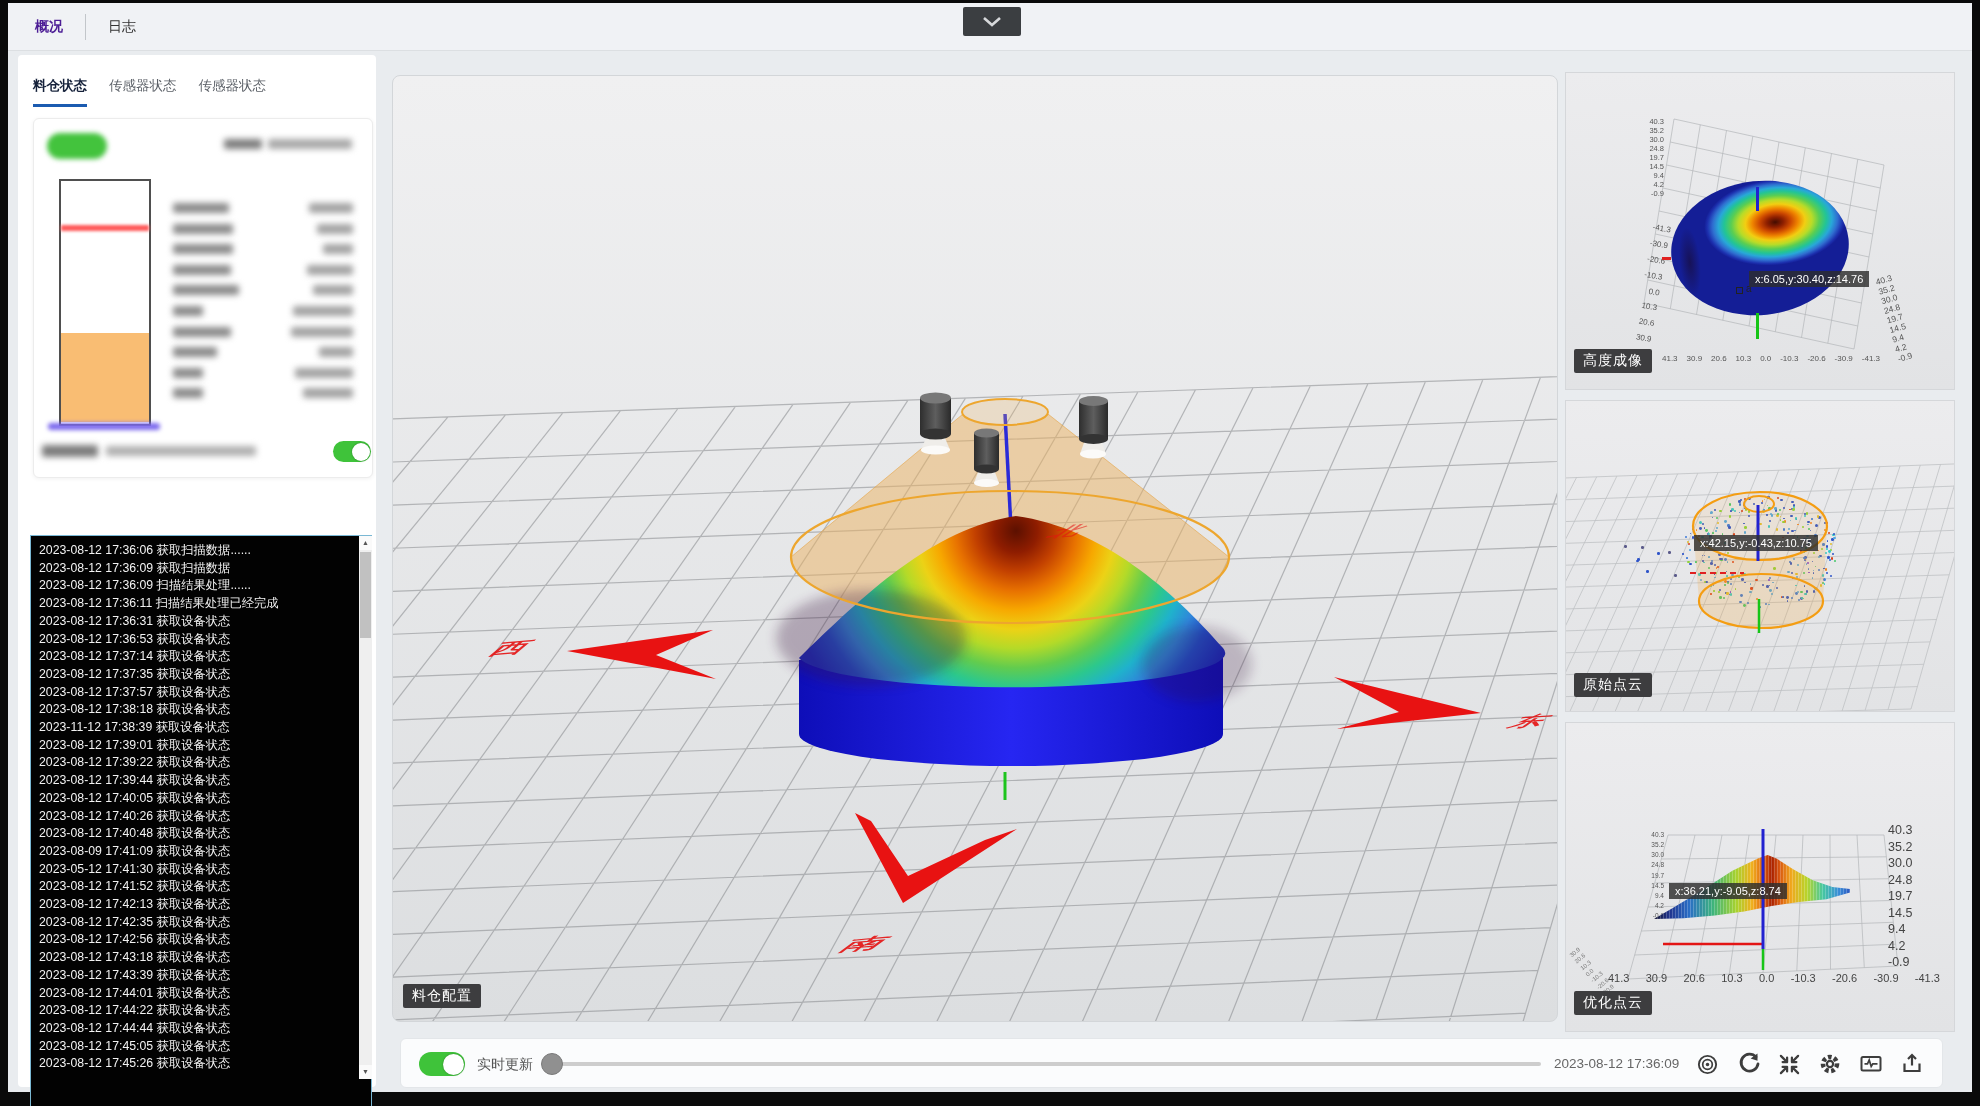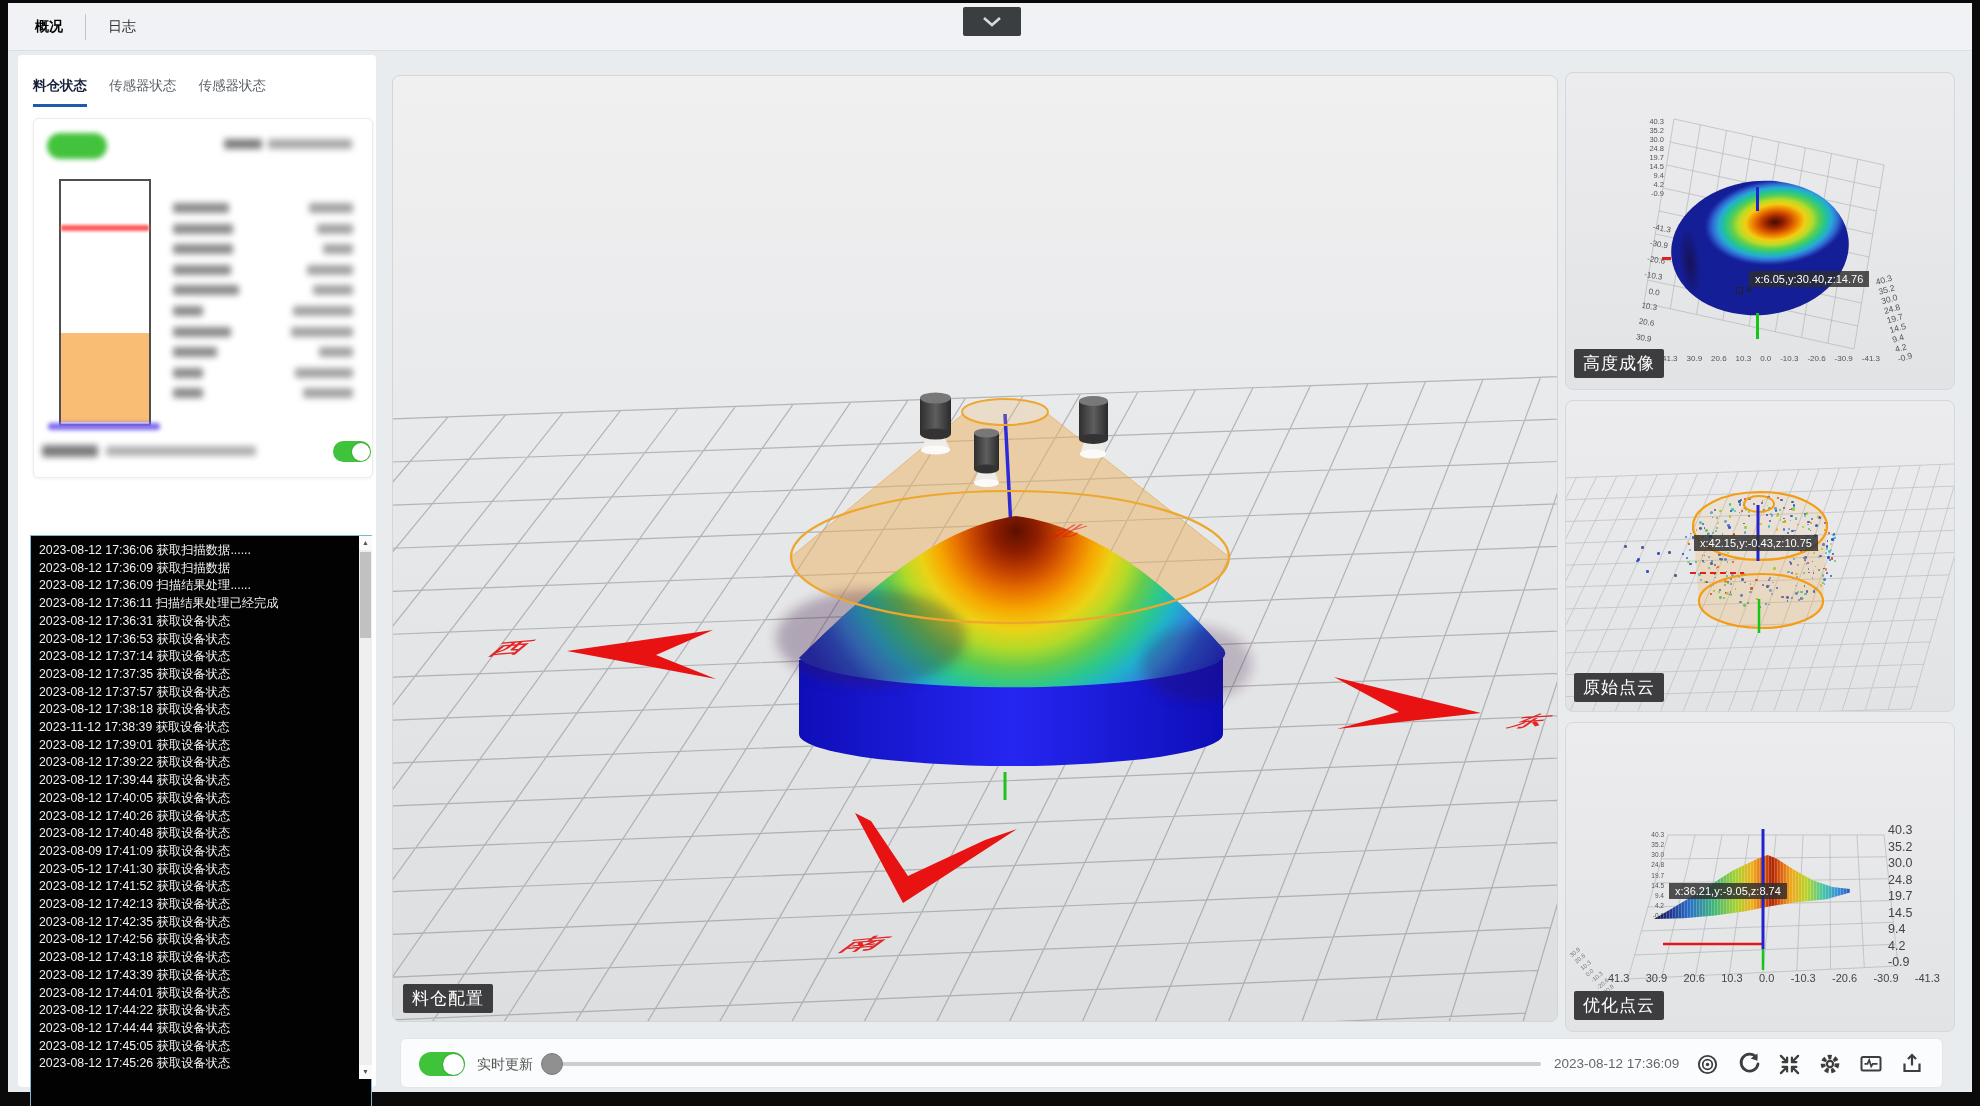--- a/index.html
+++ b/index.html
@@ -6,21 +6,21 @@
   body { width:1980px; height:1106px; position:relative; background:#0a0a0a;
          font-family:"Liberation Sans","DejaVu Sans",sans-serif; overflow:hidden; }
   .abs { position:absolute; }
 
   .app-bg { left:8px; top:3px; width:1964px; height:1089px; background:#e9ecef; }
 
   
   .topbar { left:8px; top:3px; width:1964px; height:48px; background:#f0f2f5;
             border-bottom:1px solid #dcdfe2; display:flex; align-items:center; padding-left:27px; }
   .top-tab { font-size:14px; color:#333; cursor:pointer; }
-  .top-tab.active { font-weight:bold; color:#000000; }
+  .top-tab.active { font-weight:bold; color:#4c1d95; }
   .top-divider { width:1px; height:26px; background:#c2c6ca; margin:0 22px; }
   .collapse-btn { position:absolute; left:955px; top:4px; width:58px; height:29px; background:#3b3e41;
             border:none; border-radius:2px; display:flex; align-items:center; justify-content:center; cursor:pointer; }
 
   
   .sidebar { left:18px; top:55px; width:358px; height:1032px; background:#ffffff; border-radius:4px; }
   .side-tabs { position:absolute; left:15px; top:22px; display:flex; gap:22px; }
   .side-tab { font-size:13.5px; color:#5a5f66; padding-bottom:9px; cursor:pointer; }
   .side-tab.active { color:#15213a; font-weight:bold; border-bottom:3px solid #1b5bb0; }
 
@@ -48,28 +48,28 @@
              border:1px solid #7ab8d4; padding:6px 20px 4px 8px; overflow:hidden; }
   .log-line { color:#f2f2f2; font-size:12.3px; line-height:17.7px; white-space:nowrap; }
   .console-sb { position:absolute; right:1px; top:1px; width:13px; height:543px; background:#efefef; }
   .sb-arrow { position:absolute; left:0; width:13px; height:14px; background:#fafafa; color:#555;
               font-size:7px; text-align:center; line-height:14px; cursor:pointer; }
   .sb-thumb { position:absolute; left:1px; top:16px; width:11px; height:86px; background:#c1c1c1; cursor:pointer; }
 
   
   .main-panel { left:392px; top:75px; width:1166px; height:947px; border-radius:8px; overflow:hidden;
                 background:linear-gradient(#f0f0f1,#dcdee0); border:1px solid #d3d6d9; }
-  .panel-label { position:absolute; background:#3d3d3f; color:#fff; font-size:17px; padding:3px 9px;
+  .panel-label { position:absolute; background:#3d3d3f; color:#fff; font-size:14px; padding:3px 9px;
                  border-radius:2px; letter-spacing:1px; }
   .compass-char { position:absolute; color:#e51212; font-weight:bold; }
   .tip3d { position:absolute; background:rgba(45,45,45,.82); color:#fff; font-size:11px;
            padding:2px 6px; white-space:nowrap; }
 
   
-  .rpanel { left:1565px; width:390px; border-radius:8px; overflow:hidden;
+  .rpanel { left:1565px; width:390px; border-radius:0; overflow:hidden;
             background:linear-gradient(#ececee,#e2e3e5); border:1px solid #d5d7da; }
   .ticks { position:absolute; display:flex; color:#555; }
   .col { flex-direction:column; justify-content:space-between; }
   .row { flex-direction:row; justify-content:space-between; }
 
   .p1-blob { position:absolute; left:105px; top:108px; width:178px; height:134px; border-radius:50%;
     transform:rotate(-6deg);
     background:radial-gradient(closest-side at 60% 32%, #430c00 0%, #902000 12%, #cc4800 22%,
       #ef8500 32%, #f2ce12 42%, #b8dc28 52%, #5ace52 62%, #22c496 72%, #28a8d8 80%,
       #2f6ed0 88%, #1c2fae 96%, #141e96 100%); }

